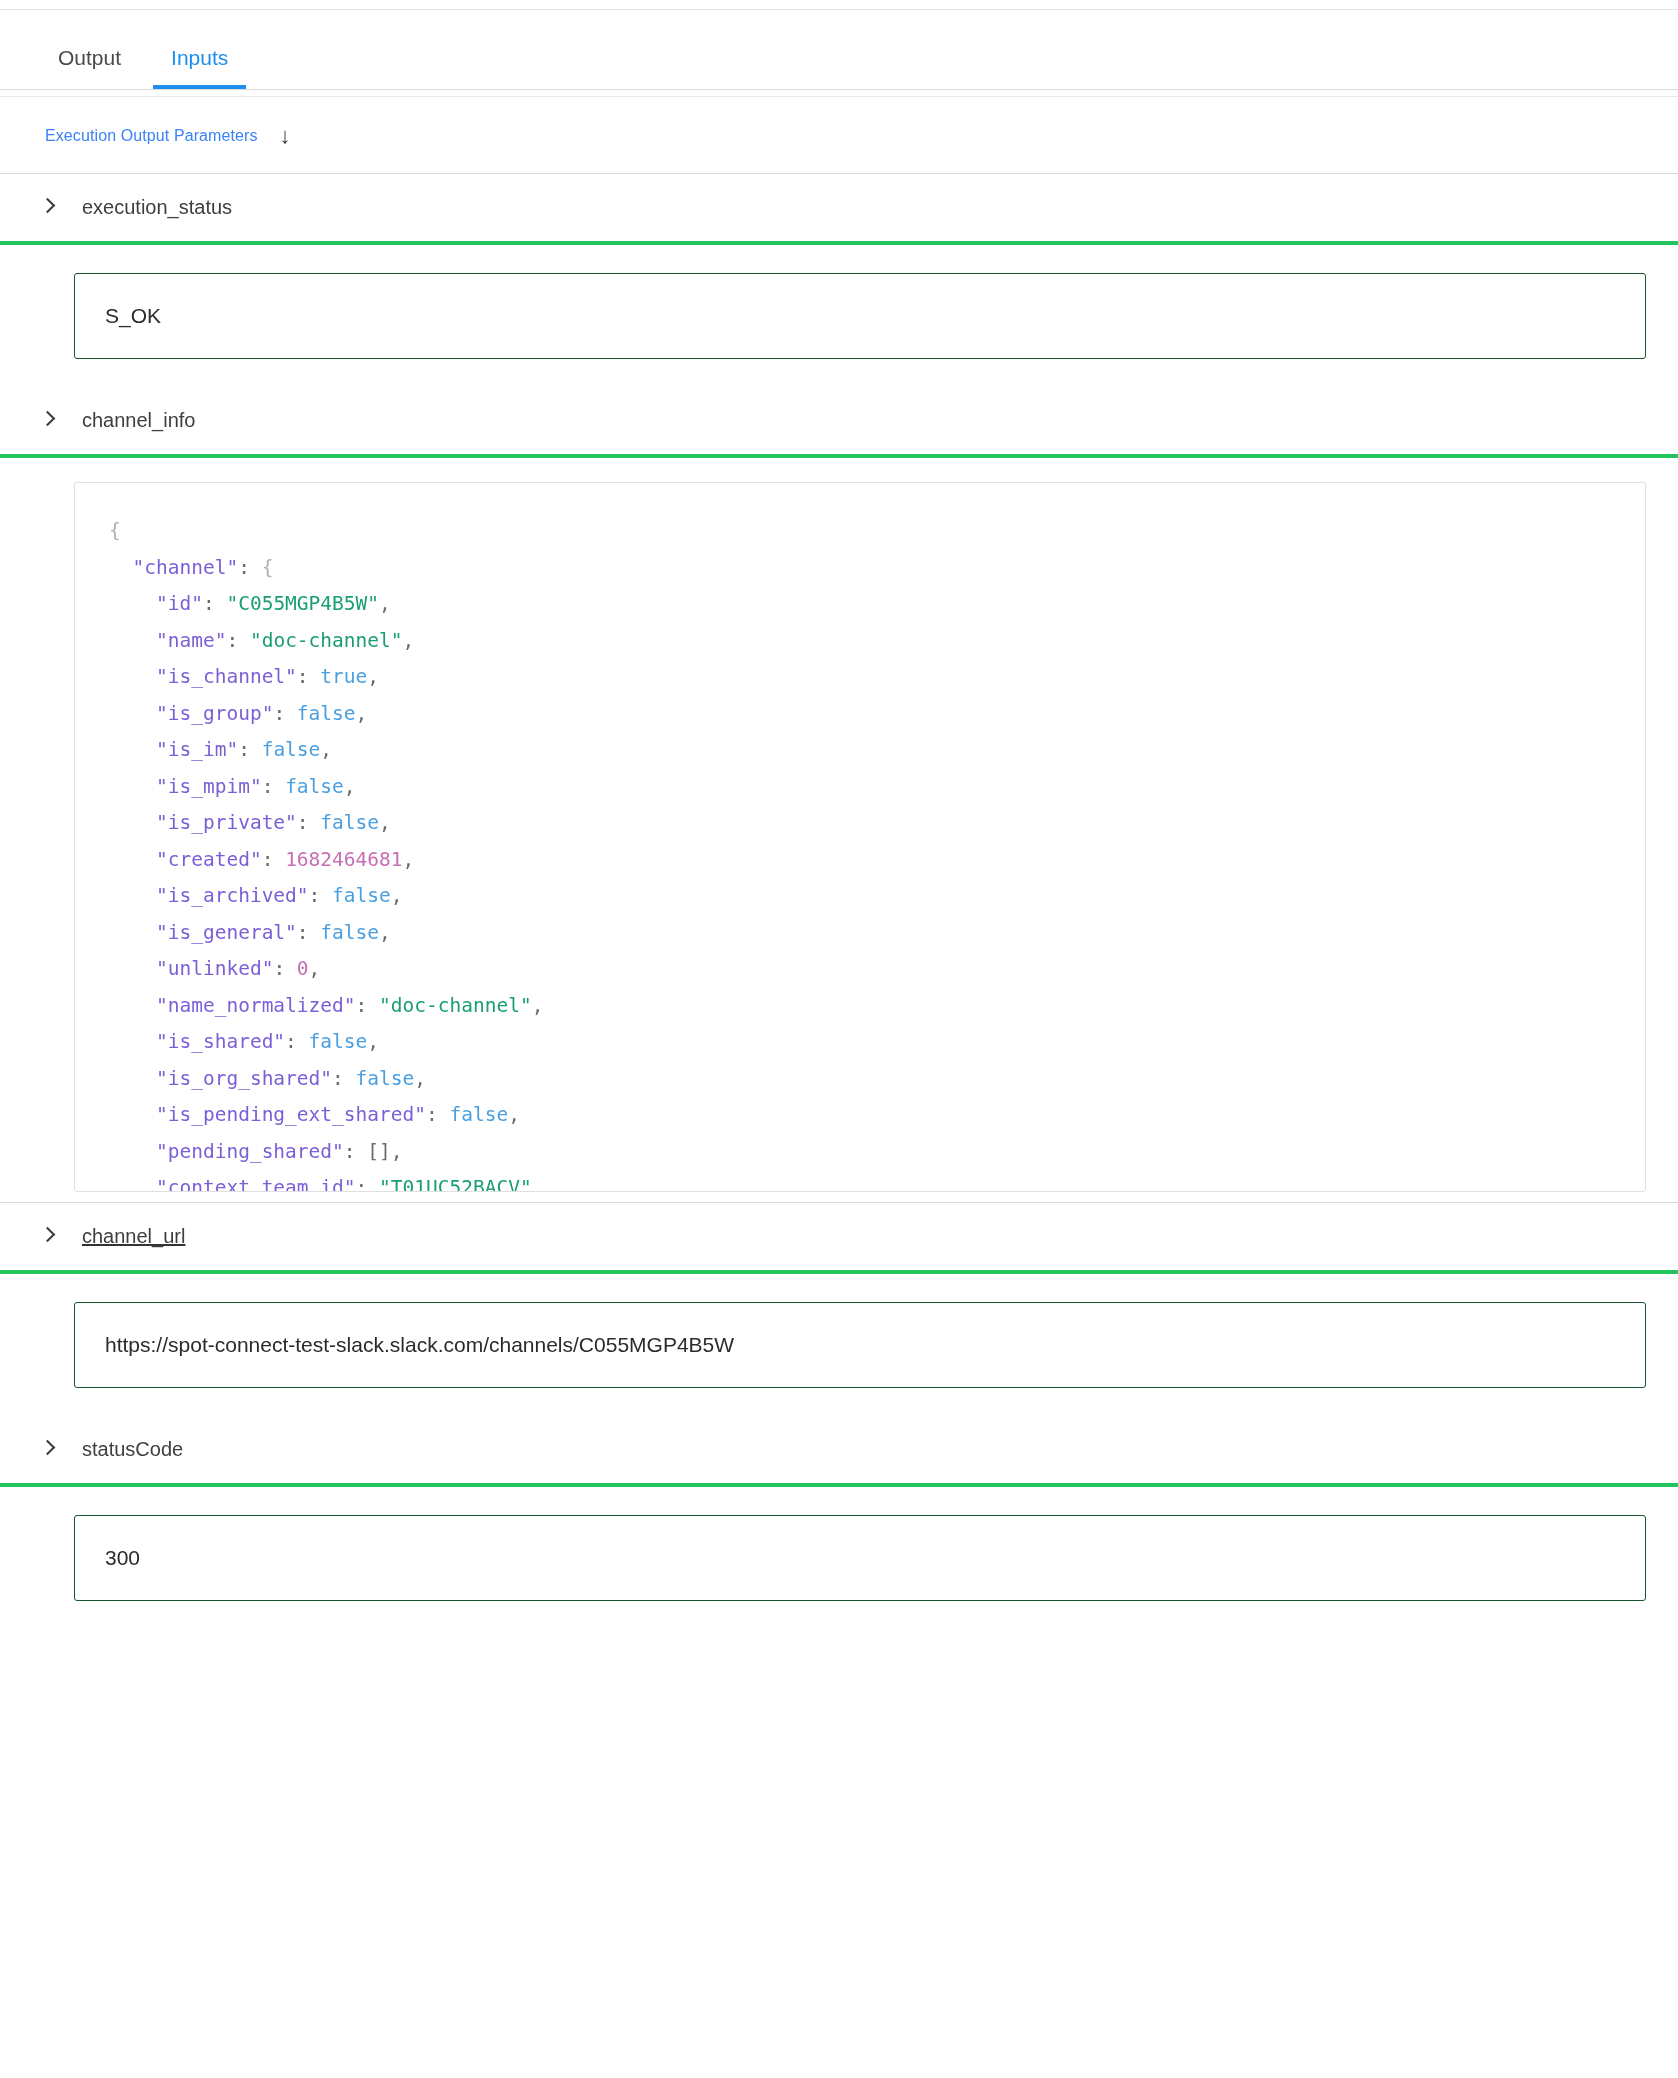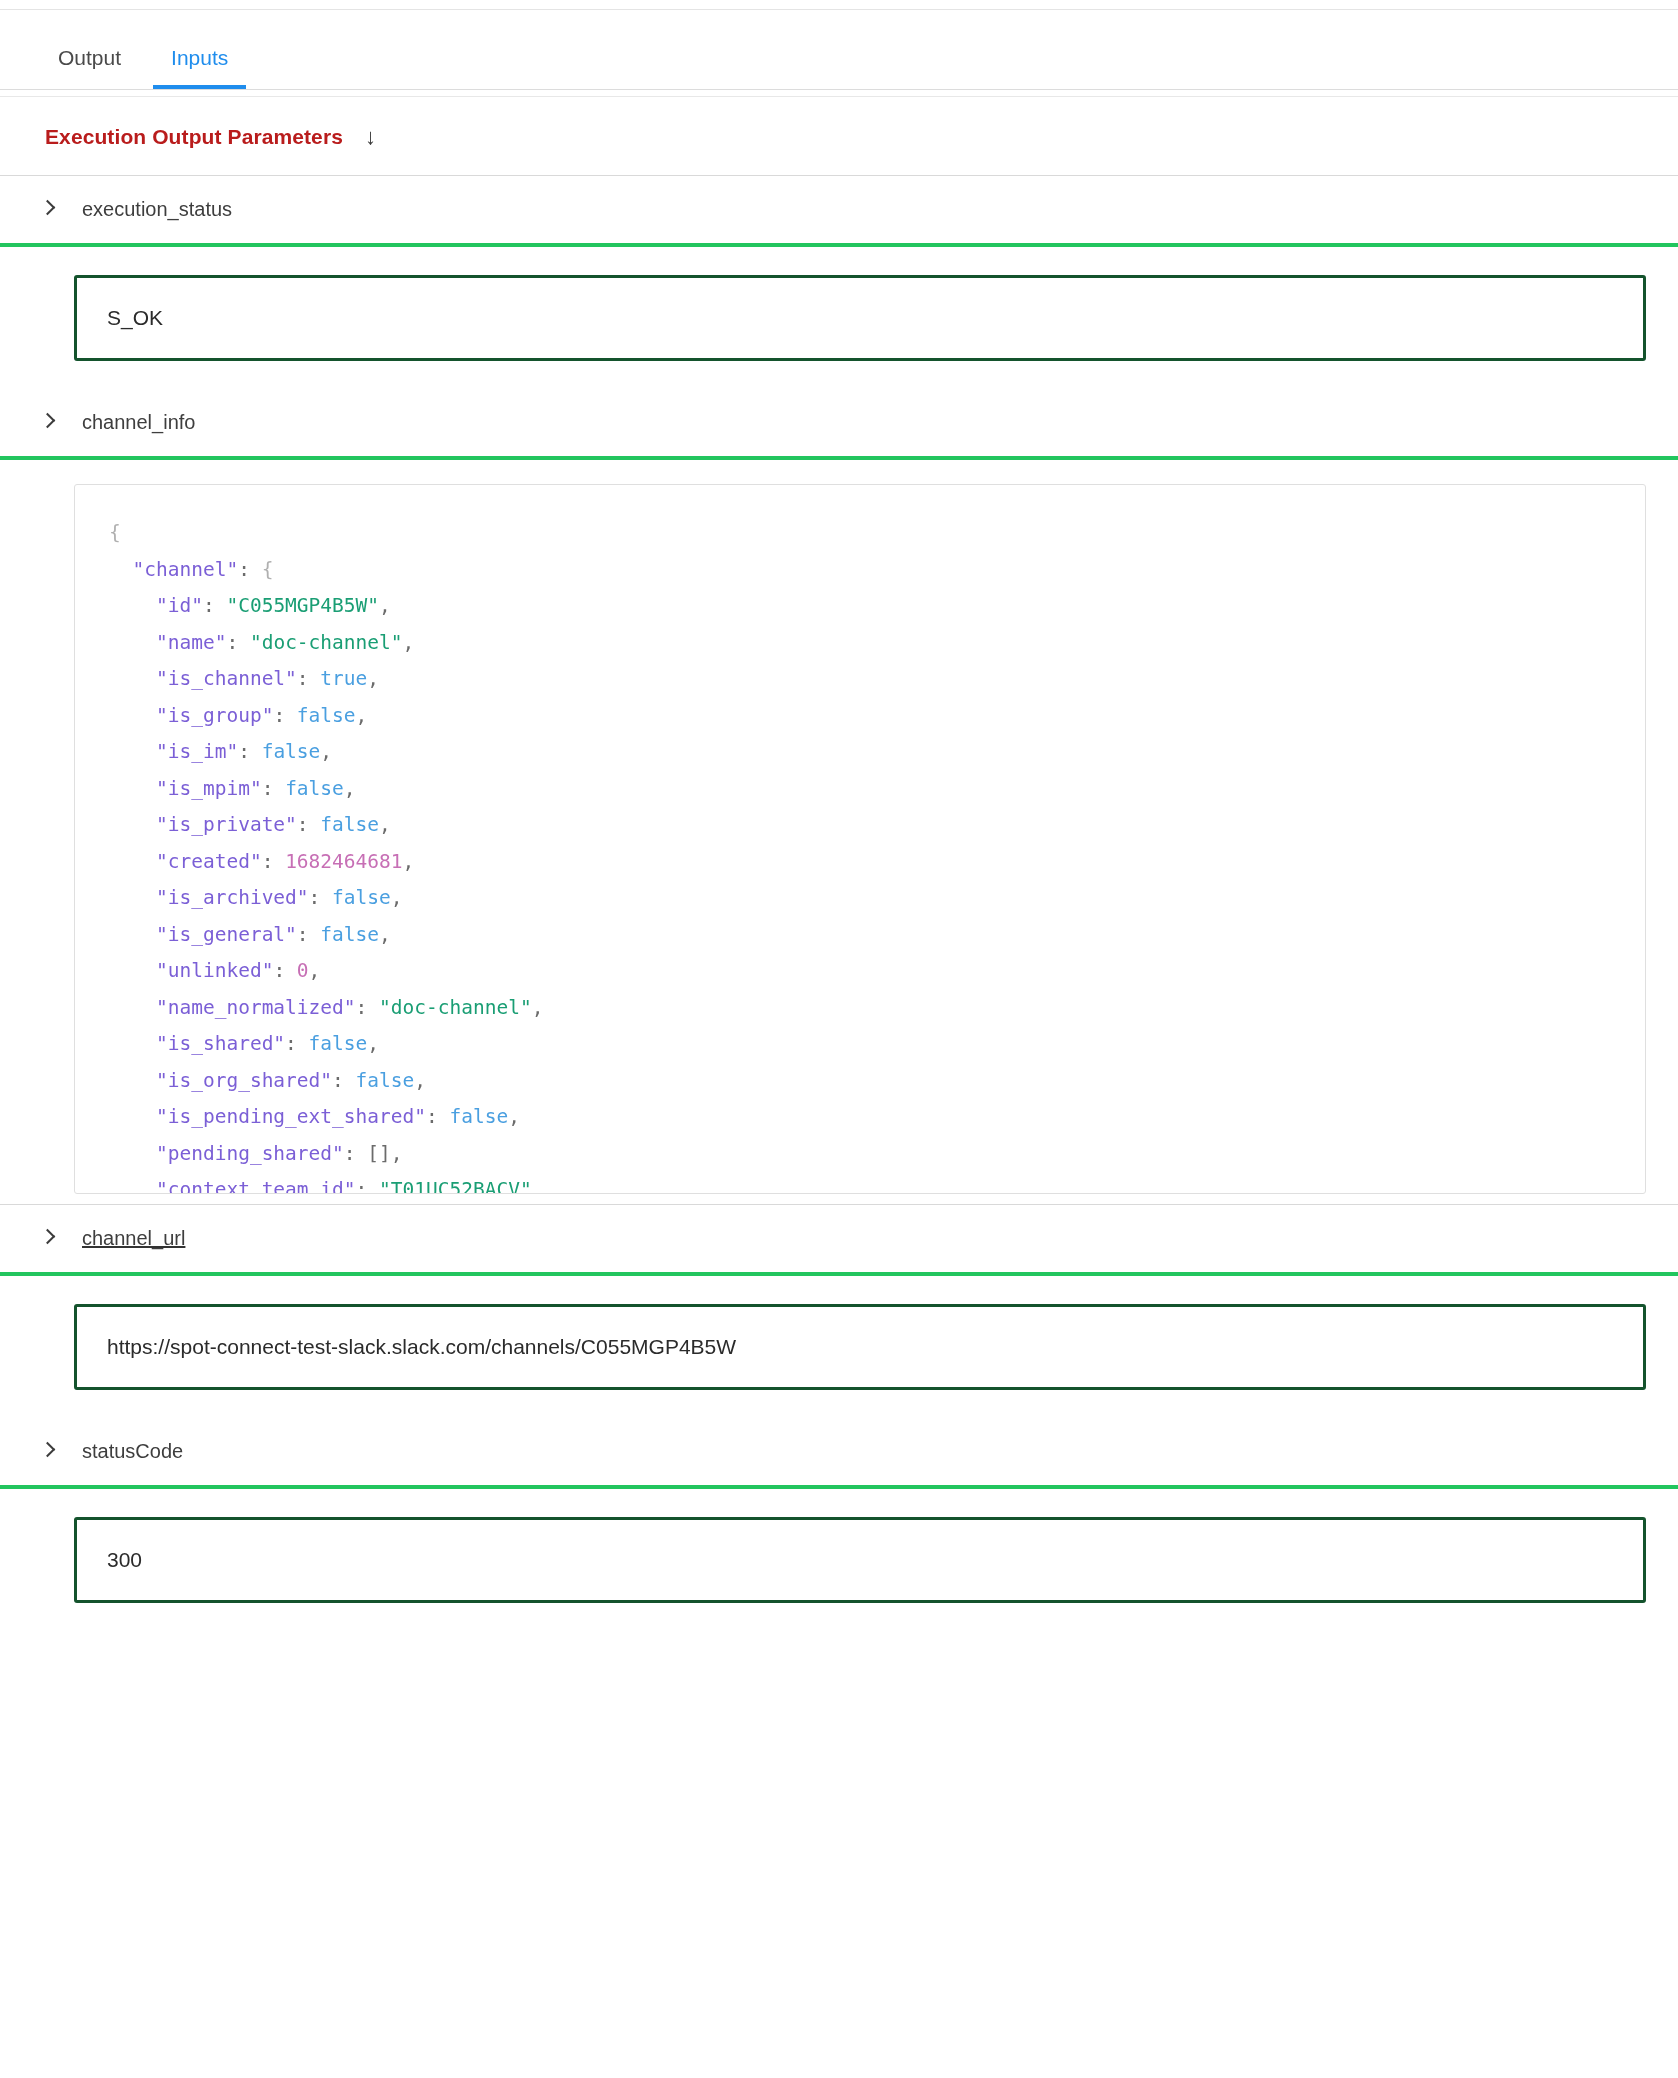--- a/index.html
+++ b/index.html
@@ -45,23 +45,23 @@
   }
   .section-bar {
     border-top: 1px solid #e8e8e8;
     border-bottom: 1px solid #d9d9d9;
     padding: 28px 45px 26px 45px;
     display: flex;
     align-items: center;
     background: #fff;
   }
   .section-title {
-    font-size: 21px;
-    font-weight: bold;
-    color: #b91c1c;
+    font-size: 16px;
+    font-weight: normal;
+    color: #3b82f6;
     letter-spacing: 0.1px;
   }
   .sort-arrow {
     margin-left: 22px;
     font-size: 22px;
     color: #3b3b3b;
     cursor: pointer;
     line-height: 1;
   }
   .param-header {
@@ -92,21 +92,21 @@
     transform: rotate(45deg);
   }
   .param-name {
     font-size: 20px;
     color: #3e3e3e;
   }
   .value-wrap {
     padding: 28px 32px 28px 74px;
   }
   .value-box {
-    border: 3px solid #14532d;
+    border: 1px solid #14532d;
     border-radius: 3px;
     background: #fff;
     padding: 26px 30px;
     font-size: 21px;
     color: #2b2b2b;
     min-height: 86px;
     display: flex;
     align-items: center;
   }
   .code-wrap {

